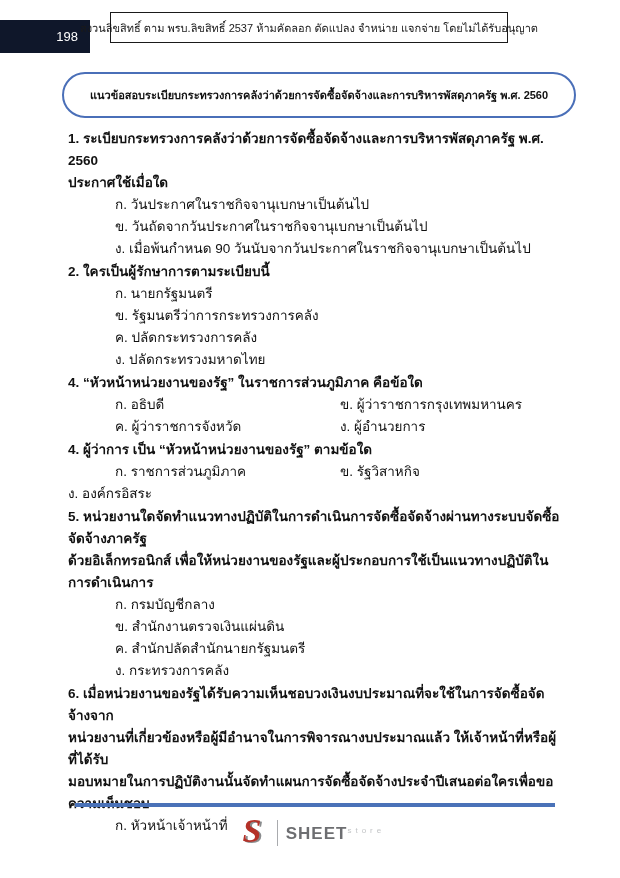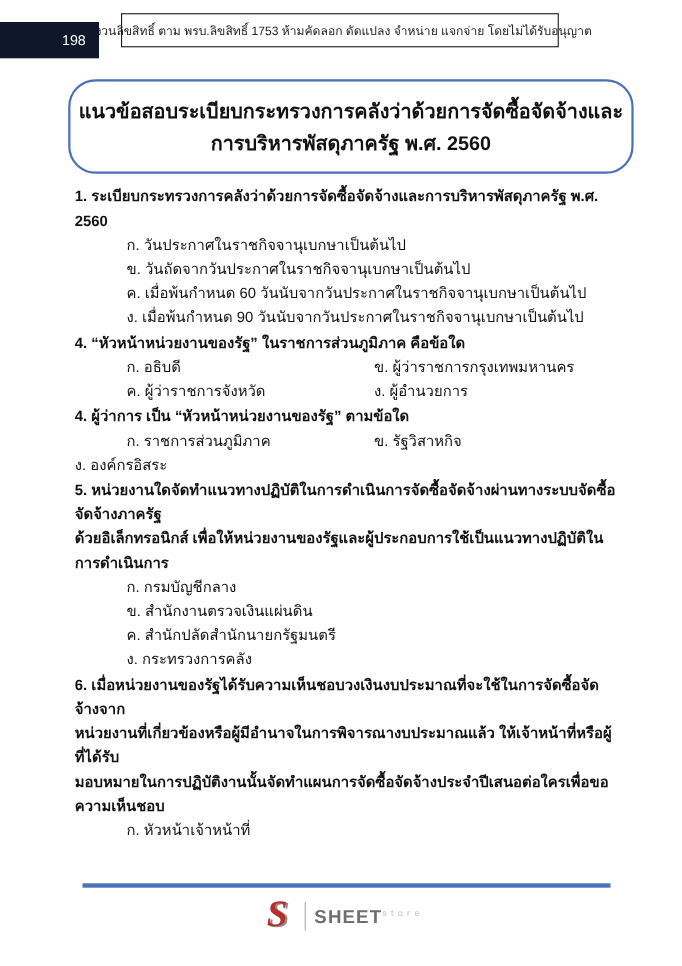--- a/index.html
+++ b/index.html
@@ -21,21 +21,21 @@
     position: absolute; left: 110px; top: 12px; width: 398px; height: 31px;
     border: 1.5px solid #1a1a1a; background: #ffffff;
     display: flex; align-items: center; justify-content: center;
     font-size: 11px; color: #1a1a1a; white-space: nowrap;
   }
   
   .title-box {
     margin: 16px 44px 0 62px;
     border: 2.5px solid #4a6fb8; border-radius: 25px;
     padding: 12px 6px; text-align: center;
-    font-size: 18px; font-weight: bold; color: #111111;
+    font-size: 11px; font-weight: bold; color: #111111;
   }
   
   .content {
     margin-top: 10px; padding: 0 58px 0 68px;
     font-size: 13.5px; line-height: 22px;
   }
   .question { margin-top: 1px; }
   .stem { font-weight: bold; }
   .choice { padding-left: 47px; font-weight: normal; }
   .choice-grid { display: grid; grid-template-columns: 272px 1fr; }
@@ -57,35 +57,42 @@
   }
   .logo-sub {
     font-size: 8px; color: #c2c4c6; letter-spacing: 4px; margin-top: 2px;
   }
 </style>
 </head>
 <body>
 
 <div class="header">
   <div class="page-num-box">198</div>
-  <div class="copyright-box">สงวนลิขสิทธิ์ ตาม พรบ.ลิขสิทธิ์ 1753 ห้ามคัดลอก ดัดแปลง จำหน่าย แจกจ่าย โดยไม่ได้รับอนุญาต</div>
+  <div class="copyright-box">สงวนลิขสิทธิ์ ตาม พรบ.ลิขสิทธิ์ 2537 ห้ามคัดลอก ดัดแปลง จำหน่าย แจกจ่าย โดยไม่ได้รับอนุญาต</div>
 </div>
 
 <div class="title-box">แนวข้อสอบระเบียบกระทรวงการคลังว่าด้วยการจัดซื้อจัดจ้างและการบริหารพัสดุภาครัฐ พ.ศ. 2560</div>
 
 <div class="content">
 
   <div class="question">
     <div class="stem">1. ระเบียบกระทรวงการคลังว่าด้วยการจัดซื้อจัดจ้างและการบริหารพัสดุภาครัฐ พ.ศ. 2560</div>
+    <div class="stem">ประกาศใช้เมื่อใด</div>
     <div class="choice">ก. วันประกาศในราชกิจจานุเบกษาเป็นต้นไป</div>
     <div class="choice">ข. วันถัดจากวันประกาศในราชกิจจานุเบกษาเป็นต้นไป</div>
-    <div class="choice">ค. เมื่อพ้นกำหนด 60 วันนับจากวันประกาศในราชกิจจานุเบกษาเป็นต้นไป</div>
     <div class="choice">ง. เมื่อพ้นกำหนด 90 วันนับจากวันประกาศในราชกิจจานุเบกษาเป็นต้นไป</div>
   </div>
 
+  <div class="question">
+    <div class="stem">2. ใครเป็นผู้รักษาการตามระเบียบนี้</div>
+    <div class="choice">ก. นายกรัฐมนตรี</div>
+    <div class="choice">ข. รัฐมนตรีว่าการกระทรวงการคลัง</div>
+    <div class="choice">ค. ปลัดกระทรวงการคลัง</div>
+    <div class="choice">ง. ปลัดกระทรวงมหาดไทย</div>
+  </div>
 
   <div class="question">
     <div class="stem">4. “หัวหน้าหน่วยงานของรัฐ” ในราชการส่วนภูมิภาค คือข้อใด</div>
     <div class="choice-grid">
       <div class="choice">ก. อธิบดี</div>
       <div class="choice col2">ข. ผู้ว่าราชการกรุงเทพมหานคร</div>
     </div>
     <div class="choice-grid">
       <div class="choice">ค. ผู้ว่าราชการจังหวัด</div>
       <div class="choice col2">ง. ผู้อำนวยการ</div>

